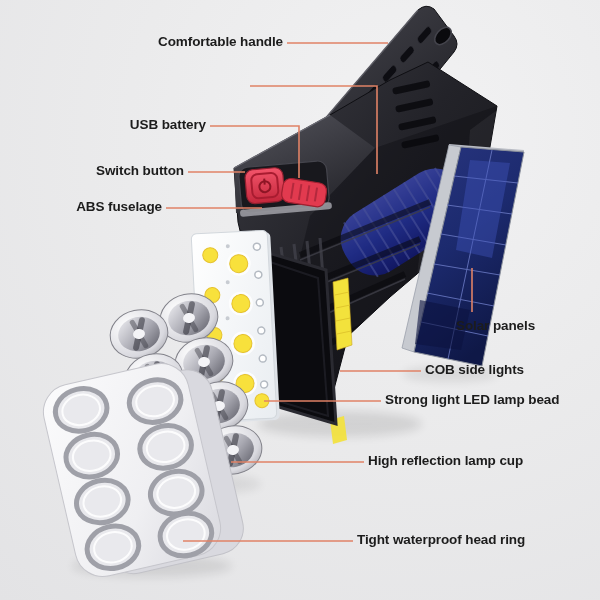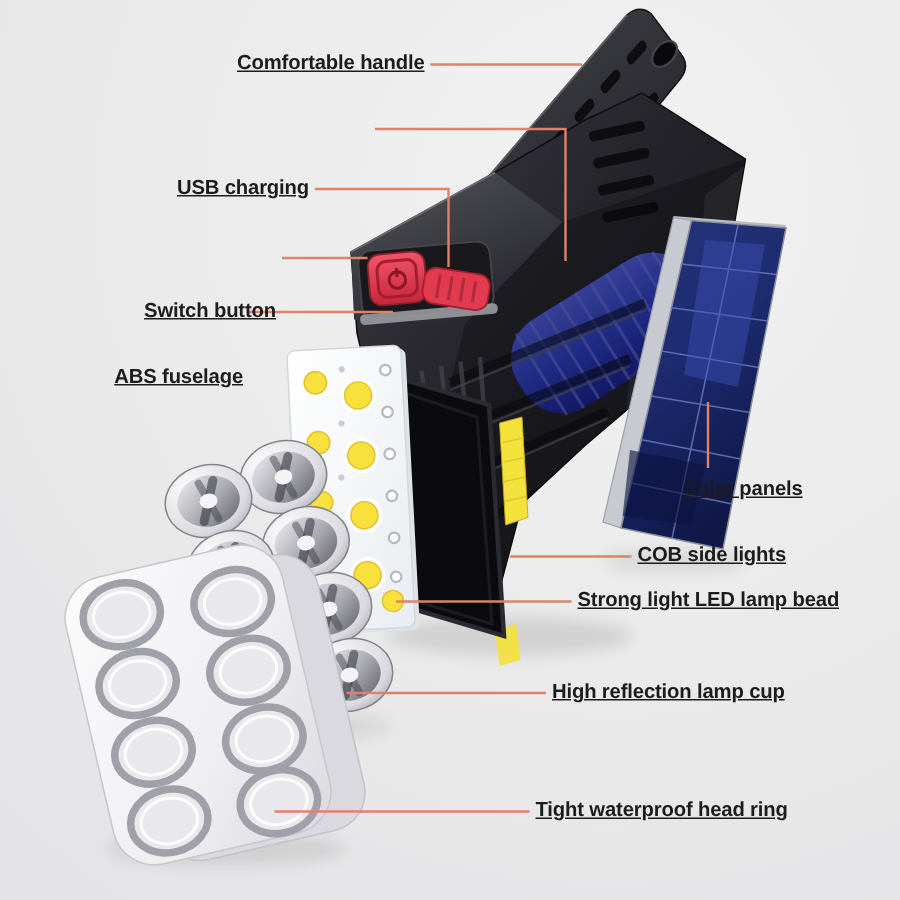--- a/index.html
+++ b/index.html
@@ -5,21 +5,21 @@
   html,body{margin:0;padding:0;}
   #stage{
     position:relative;width:600px;height:600px;overflow:hidden;
     background:radial-gradient(circle at 68% 22%, #f2f2f3 0%, #ebebec 45%, #e3e3e5 100%);
     font-family:"Liberation Sans", sans-serif;
   }
   #art{position:absolute;left:0;top:0;}
   .label{
     position:absolute;white-space:nowrap;
     font:700 13.5px/1.15 "Liberation Sans", sans-serif;
-    color:#1c1c1c;letter-spacing:-0.1px;text-decoration:underline;
+    color:#1c1c1c;letter-spacing:-0.1px;
   }
   .label.r{text-align:right;}
 </style>
 </head>
 <body>
 
 <div id="stage">
 
   <svg id="art" width="600" height="600" viewBox="0 0 600 600">
     <defs>
@@ -305,21 +305,21 @@
       <path d="M166,208 H262"></path>
       <path d="M472,268 V312"></path>
       <path d="M421,371 H340"></path>
       <path d="M381,401 H264"></path>
       <path d="M364,462 H231"></path>
       <path d="M353,541 H183"></path>
     </g>
   </svg>
 
   <div class="label r" style="right:317px;top:34px;">Comfortable handle</div>
-  <div class="label r" style="right:394px;top:117px;">USB charging</div>
-  <div class="label r" style="right:416px;top:163px;margin-top:36px;">Switch button</div>
-  <div class="label r" style="right:438px;top:199px;margin-top:44px;">ABS fuselage</div>
+  <div class="label r" style="right:394px;top:117px;">USB battery</div>
+  <div class="label r" style="right:416px;top:163px;">Switch button</div>
+  <div class="label r" style="right:438px;top:199px;">ABS fuselage</div>
   <div class="label" style="left:456px;top:318px;">Solar panels</div>
   <div class="label" style="left:385px;top:392px;">Strong light LED lamp bead</div>
   <div class="label" style="left:425px;top:362px;">COB side lights</div>
   <div class="label" style="left:368px;top:453px;">High reflection lamp cup</div>
   <div class="label" style="left:357px;top:532px;">Tight waterproof head ring</div>
 </div>
 
 </body></html>

